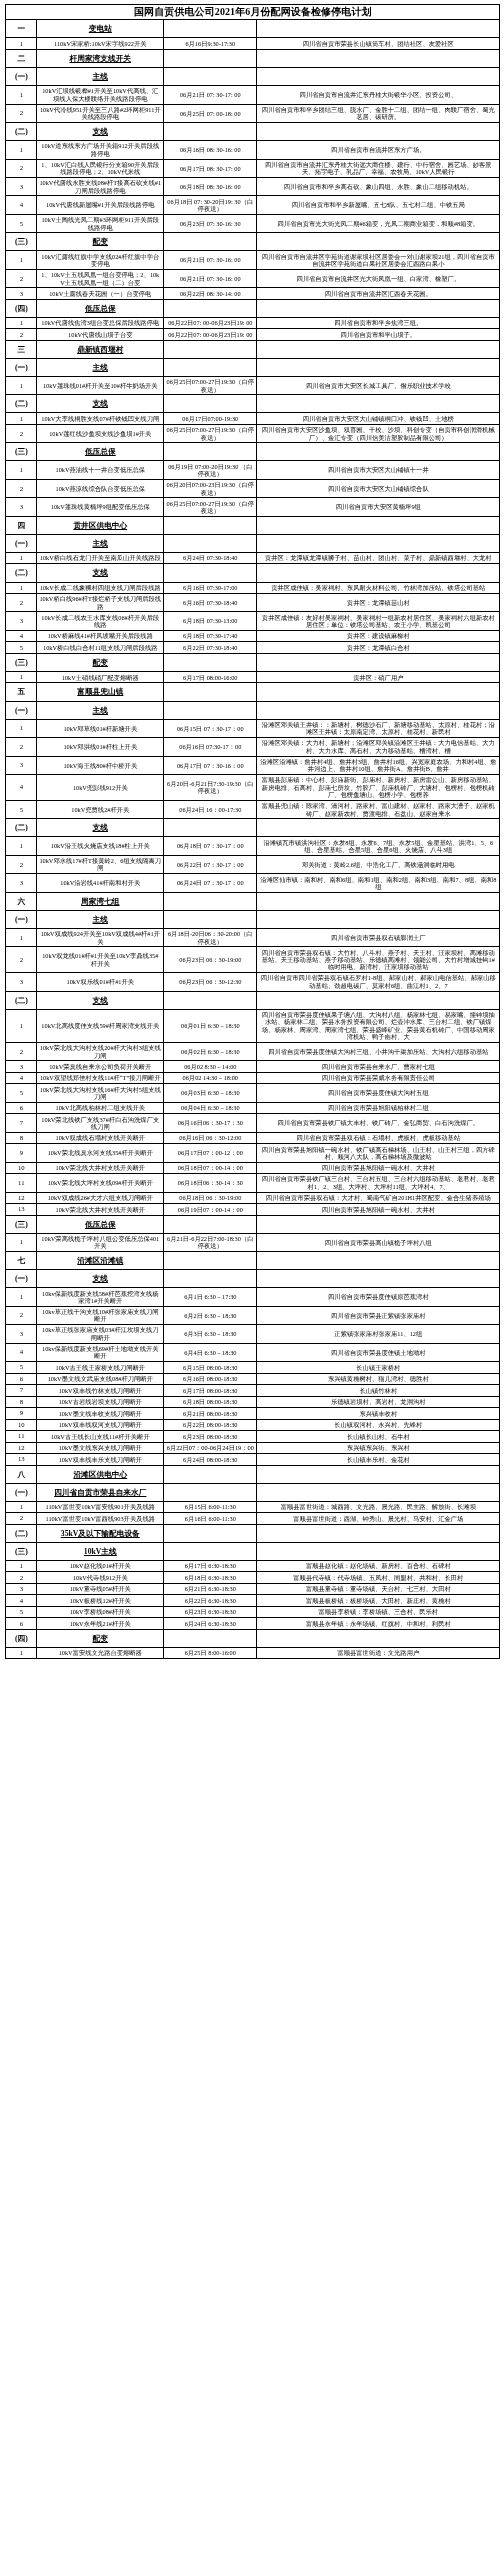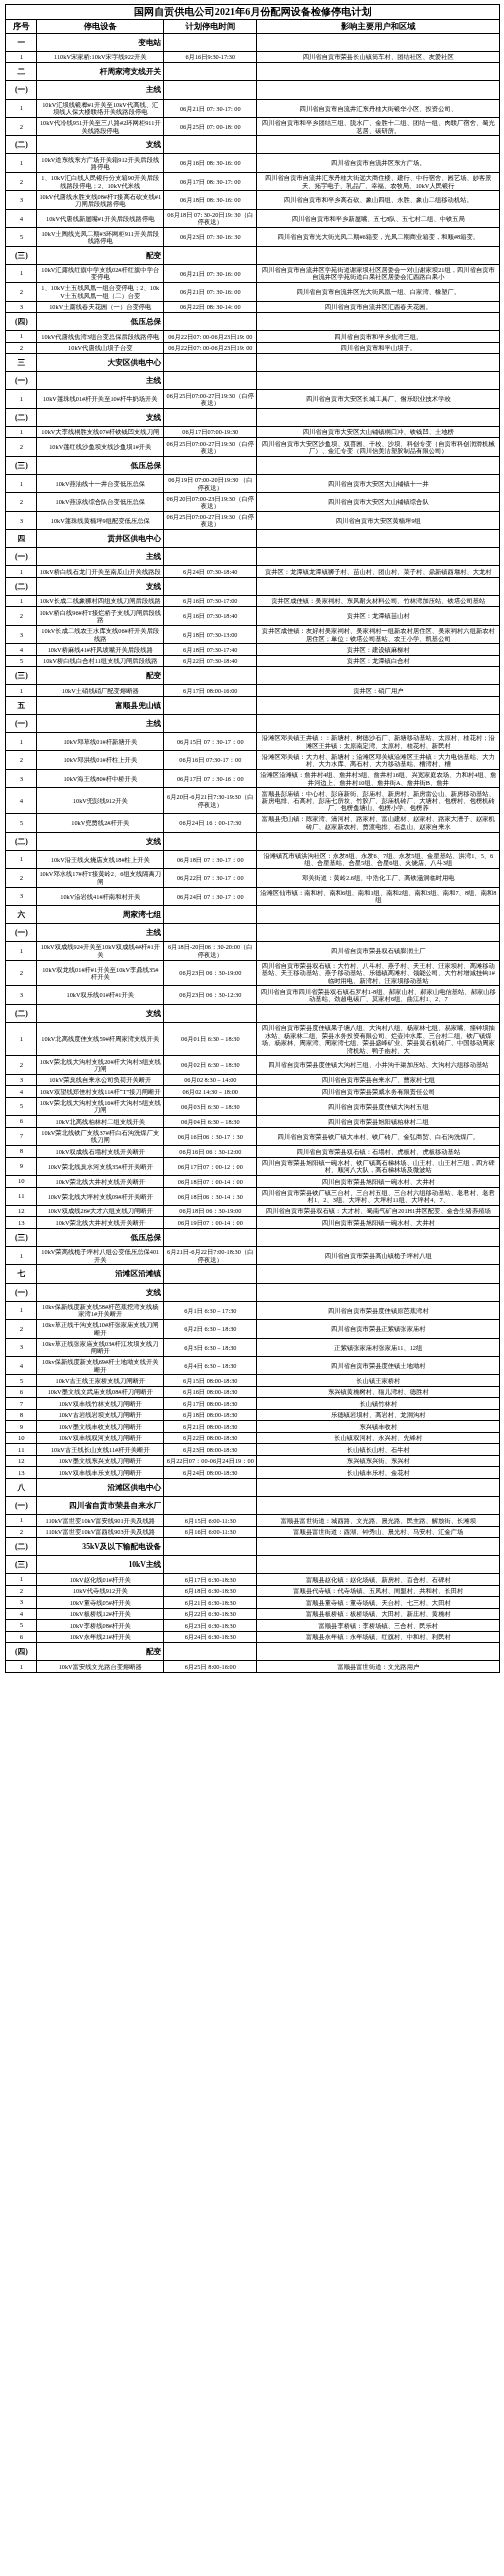--- a/index.html
+++ b/index.html
@@ -46,21 +46,21 @@
   }
   .hdr td {
     text-align: center;
     font-weight: bold;
     font-size: 8.3px;
     padding: 4.7px 2px;
   }
   
   tr.section td { font-weight: bold; font-size: 7.7px; }
   tr.section td.c-no { text-align: center; }
-  tr.section td.c-equip { text-align: right; padding: 4px 2px; }
+  tr.section td.c-equip { text-align: center; padding: 4px 2px; text-decoration: underline; }
   tr.section td.c-time, tr.section td.c-area { }
 
   tr.datarow td { font-size: 6.3px; }
   tr.datarow td.c-no   { text-align: center; font-size: 6.7px; }
   tr.datarow td.c-equip{ text-align: center; }
   tr.datarow td.c-time { text-align: center; }
   tr.datarow td.c-area { text-align: center; }
   td.c-area.justify { text-align: justify; text-align-last: center; }
 </style>
 </head>
@@ -71,26 +71,20 @@
     <colgroup>
       <col class="c-no">
         <col class="c-equip">
         <col class="c-time">
         <col class="c-area">
     </colgroup>
     <tbody id="table-body">
       <tr>
         <td class="title-cell" colspan="4">国网自贡供电公司2021年6月份配网设备检修停电计划</td>
       </tr>
-      <tr class="hdr">
-        <td class="c-no">序号</td>
-        <td class="c-equip">停电设备</td>
-        <td class="c-time">计划停电时间</td>
-        <td class="c-area">影响主要用户和区域</td>
-      </tr>
     <tr class="section">
           <td class="c-no">一</td>
           <td class="c-equip">变电站</td>
           <td class="c-time"></td>
           <td class="c-area"></td>
         </tr>
         <tr class="datarow">
           <td class="c-no">1</td>
           <td class="c-equip">110kV宋家桥:10kV宋字线922开关</td>
           <td class="c-time">6月16日9:30-17:30</td>
@@ -193,21 +187,21 @@
           <td class="c-area">四川省自贡市和平乡焦湾三组。</td>
         </tr>
         <tr class="datarow">
           <td class="c-no">2</td>
           <td class="c-equip">10kV代唐线山坝子台变</td>
           <td class="c-time">06月22日07: 00-06月23日19: 00</td>
           <td class="c-area">四川省自贡市和平山坝子。</td>
         </tr>
         <tr class="section">
           <td class="c-no">三</td>
-          <td class="c-equip">大安区供电中心</td>
+          <td class="c-equip">鼎新镇西堰村</td>
           <td class="c-time"></td>
           <td class="c-area"></td>
         </tr>
         <tr class="section">
           <td class="c-no">(一)</td>
           <td class="c-equip">主线</td>
           <td class="c-time"></td>
           <td class="c-area"></td>
         </tr>
         <tr class="datarow">

